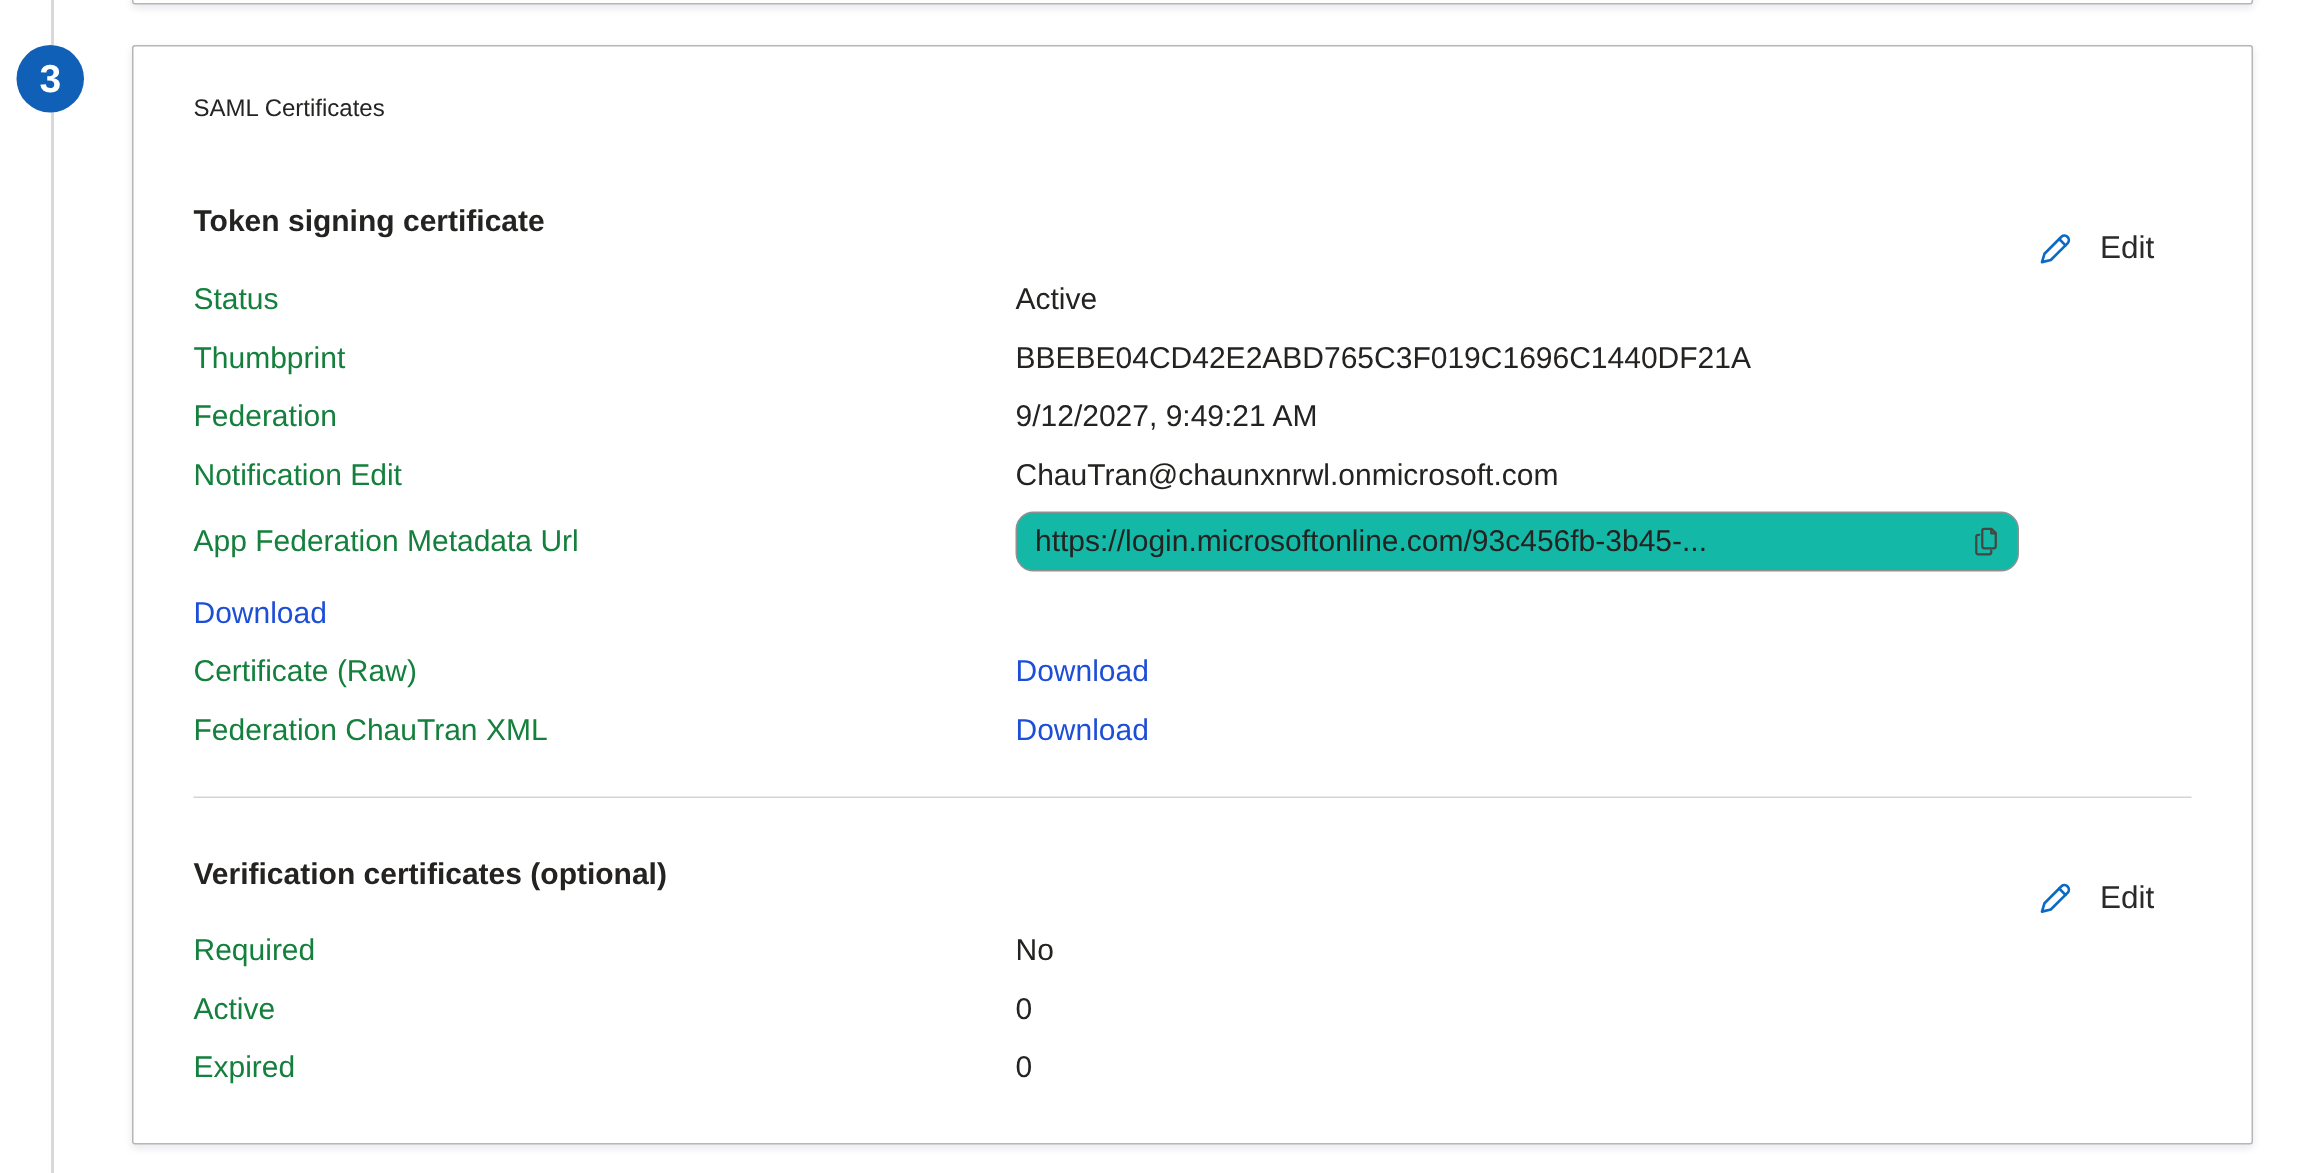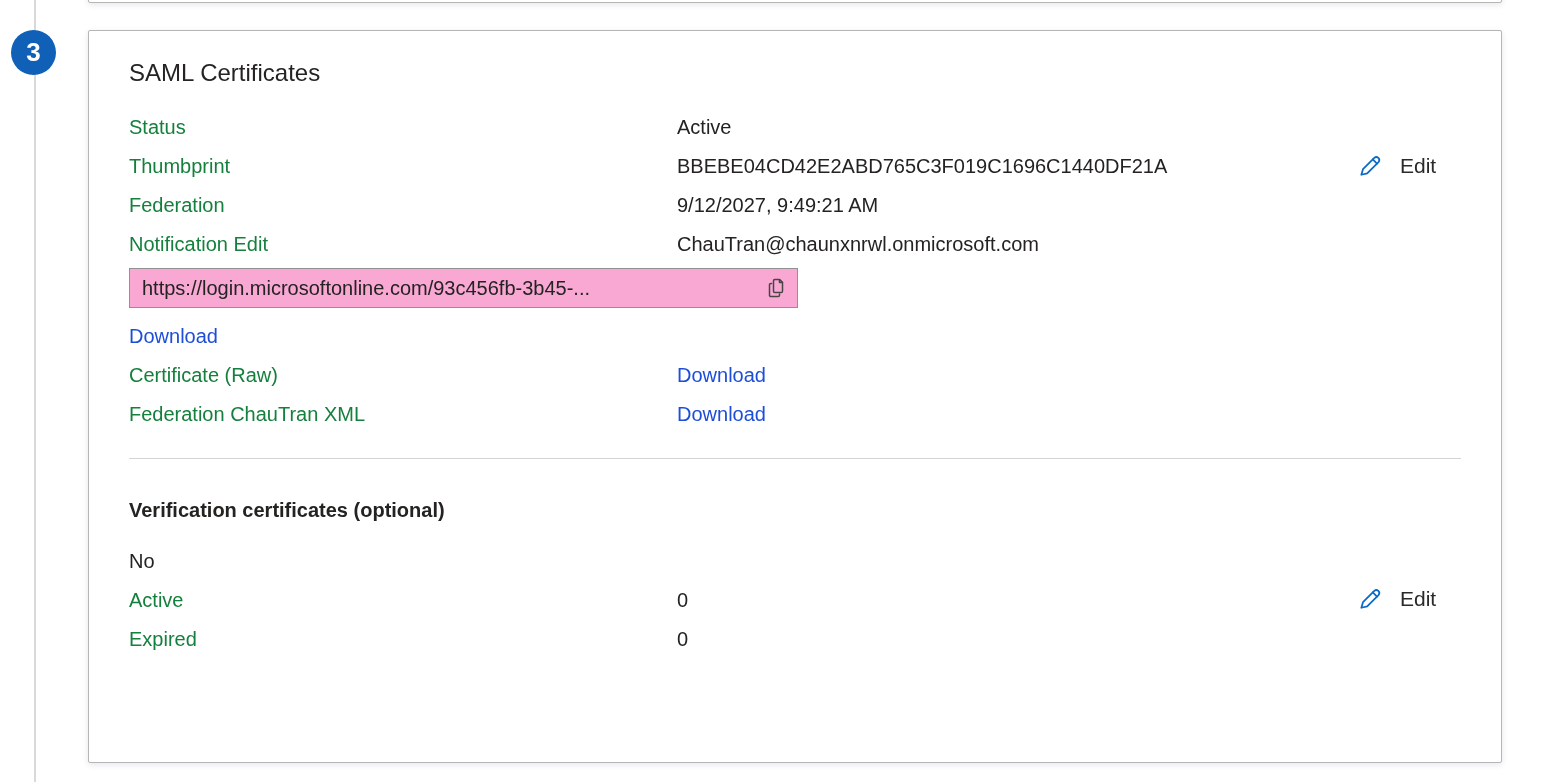--- a/index.html
+++ b/index.html
@@ -24,39 +24,39 @@
     color: #ffffff; font-size: 26px; font-weight: 700;
   }
   .card {
     position: absolute; left: 88px; width: 1414px;
     background: #ffffff; border: 1.5px solid #b8b6b4; border-radius: 2px;
     box-shadow: 0 2px 6px rgba(0, 20, 80, 0.10);
   }
   .card-prev { top: -30px; height: 33px; z-index: 1; }
   .card-main { top: 30px; height: 733px; z-index: 1; padding: 26px 40px; }
 
-  .card-title { margin: 0; font-size: 24px; line-height: 32px; font-weight: 400; color: #252423; }
+  .card-title { margin: 0; font-size: 16px; line-height: 32px; font-weight: 400; color: #252423; }
 
   .sec-heading { margin: 0; font-size: 20px; line-height: 28px; font-weight: 700; color: #242322; }
   .sec-heading-1 { margin-top: 45px; }
   .sec-heading-2 { margin-top: 37px; }
 
   .rows { margin-top: 19px; }
   .rows-2 { margin-top: 18px; }
   .row {
     display: grid; grid-template-columns: 548px 1fr;
     font-size: 20px; line-height: 39px;
   }
   .row .lbl { color: #15803d; }
   .row .val { color: #242322; white-space: nowrap; }
 
   .row-url { height: 48px; align-items: center; line-height: 48px; }
   .urlbox {
     width: 669px; height: 40px; align-self: center;
-    background: #f9a8d4; border: 1.5px solid #919191; border-radius: 0;
+    background: #14b8a6; border: 1.5px solid #919191; border-radius: 12px;
     display: flex; align-items: center; padding: 0 4px 0 12px;
   }
   .urltext {
     font-size: 20px; color: #242322; white-space: nowrap;
     overflow: hidden; flex: 1 1 auto;
   }
   .copy-btn {
     flex: 0 0 auto; width: 34px; height: 34px; margin-left: 6px;
     background: transparent; border: none; padding: 0; cursor: pointer;
     display: flex; align-items: center; justify-content: center;
@@ -88,20 +88,21 @@
   <div class="step-badge">
     <span>3</span>
   </div>
 
   <div class="card card-prev"></div>
 
   <section class="card card-main">
 
     <h1 class="card-title">SAML Certificates</h1>
 
+    <h2 class="sec-heading sec-heading-1">Token signing certificate</h2>
 
     <button class="edit-btn edit-btn-1">
       <svg width="28" height="28" viewBox="0 0 32 32">
         <path d="M6.1 26 L8 19.6 L20.9 6.7 a3.4 3.4 0 0 1 4.8 4.8 L12.8 24.4 L6.1 26 Z" fill="none" stroke="#0a6ac6" stroke-width="2" stroke-linejoin="round" stroke-linecap="round"></path>
         <path d="M19.2 8.4 l4.8 4.8" fill="none" stroke="#0a6ac6" stroke-width="2" stroke-linecap="round"></path>
       </svg>
       <span>Edit</span>
     </button>
 
     <div class="rows">
@@ -116,20 +117,21 @@
       <div class="row">
         <span class="lbl">Federation</span>
         <span class="val">9/12/2027, 9:49:21 AM</span>
       </div>
       <div class="row">
         <span class="lbl">Notification Edit</span>
         <span class="val">ChauTran@chaunxnrwl.onmicrosoft.com</span>
       </div>
 
       <div class="row row-url">
+        <span class="lbl">App Federation Metadata Url</span>
         <div class="urlbox">
           <span class="urltext">https://login.microsoftonline.com/93c456fb-3b45-...</span>
           <button class="copy-btn">
             <svg width="24" height="24" viewBox="0 0 24 24">
               <g fill="none" stroke="#474543" stroke-width="1.5" stroke-linejoin="round" stroke-linecap="round">
                 <path d="M7.5 7.5 H6.8 A1.3 1.3 0 0 0 5.5 8.8 V19.2 A1.3 1.3 0 0 0 6.8 20.5 H14.2 A1.3 1.3 0 0 0 15.5 19.2 V18"></path>
                 <path d="M10.8 3.5 H15.6 L18.5 6.4 V15.2 A1.3 1.3 0 0 1 17.2 16.5 H10.8 A1.3 1.3 0 0 1 9.5 15.2 V4.8 A1.3 1.3 0 0 1 10.8 3.5 Z"></path>
                 <path d="M15.5 3.7 V6.5 H18.3"></path>
               </g>
             </svg>
@@ -159,20 +161,21 @@
     <button class="edit-btn edit-btn-2">
       <svg width="28" height="28" viewBox="0 0 32 32">
         <path d="M6.1 26 L8 19.6 L20.9 6.7 a3.4 3.4 0 0 1 4.8 4.8 L12.8 24.4 L6.1 26 Z" fill="none" stroke="#0a6ac6" stroke-width="2" stroke-linejoin="round" stroke-linecap="round"></path>
         <path d="M19.2 8.4 l4.8 4.8" fill="none" stroke="#0a6ac6" stroke-width="2" stroke-linecap="round"></path>
       </svg>
       <span>Edit</span>
     </button>
 
     <div class="rows rows-2">
       <div class="row">
+        <span class="lbl">Required</span>
         <span class="val">No</span>
       </div>
       <div class="row">
         <span class="lbl">Active</span>
         <span class="val">0</span>
       </div>
       <div class="row">
         <span class="lbl">Expired</span>
         <span class="val">0</span>
       </div>

